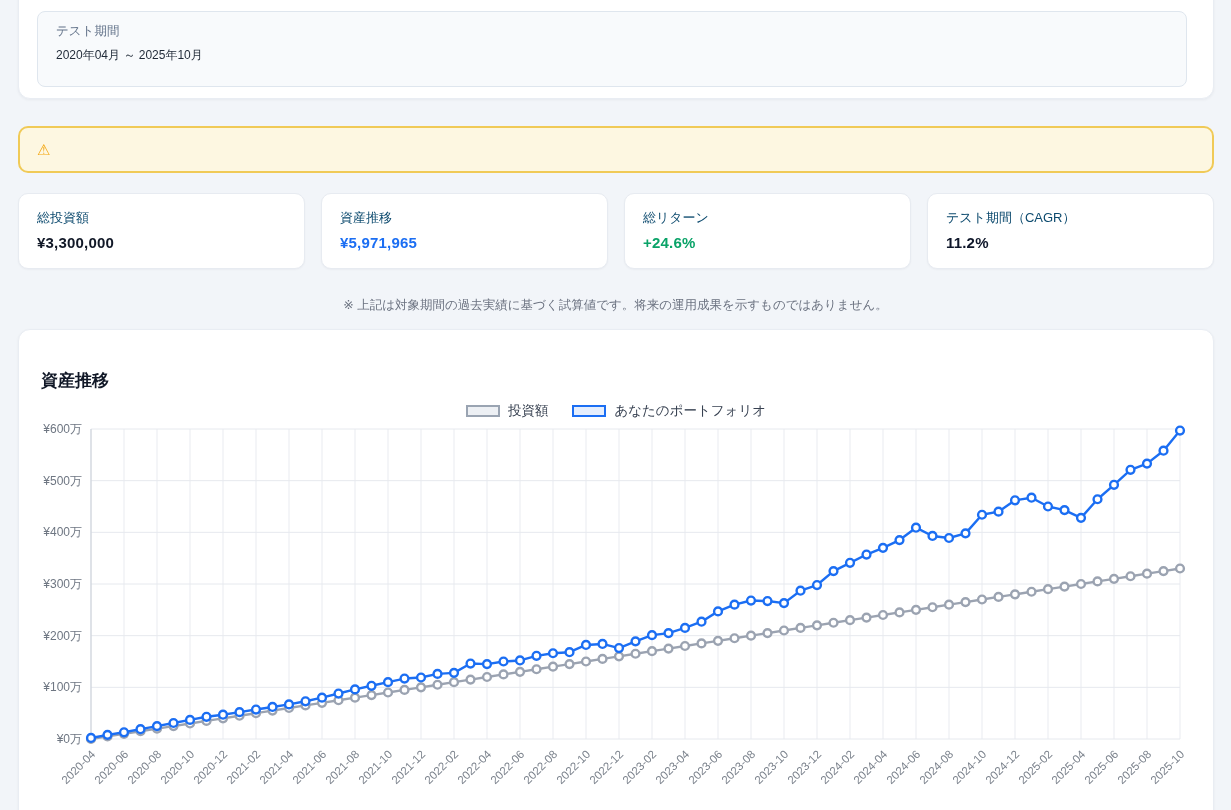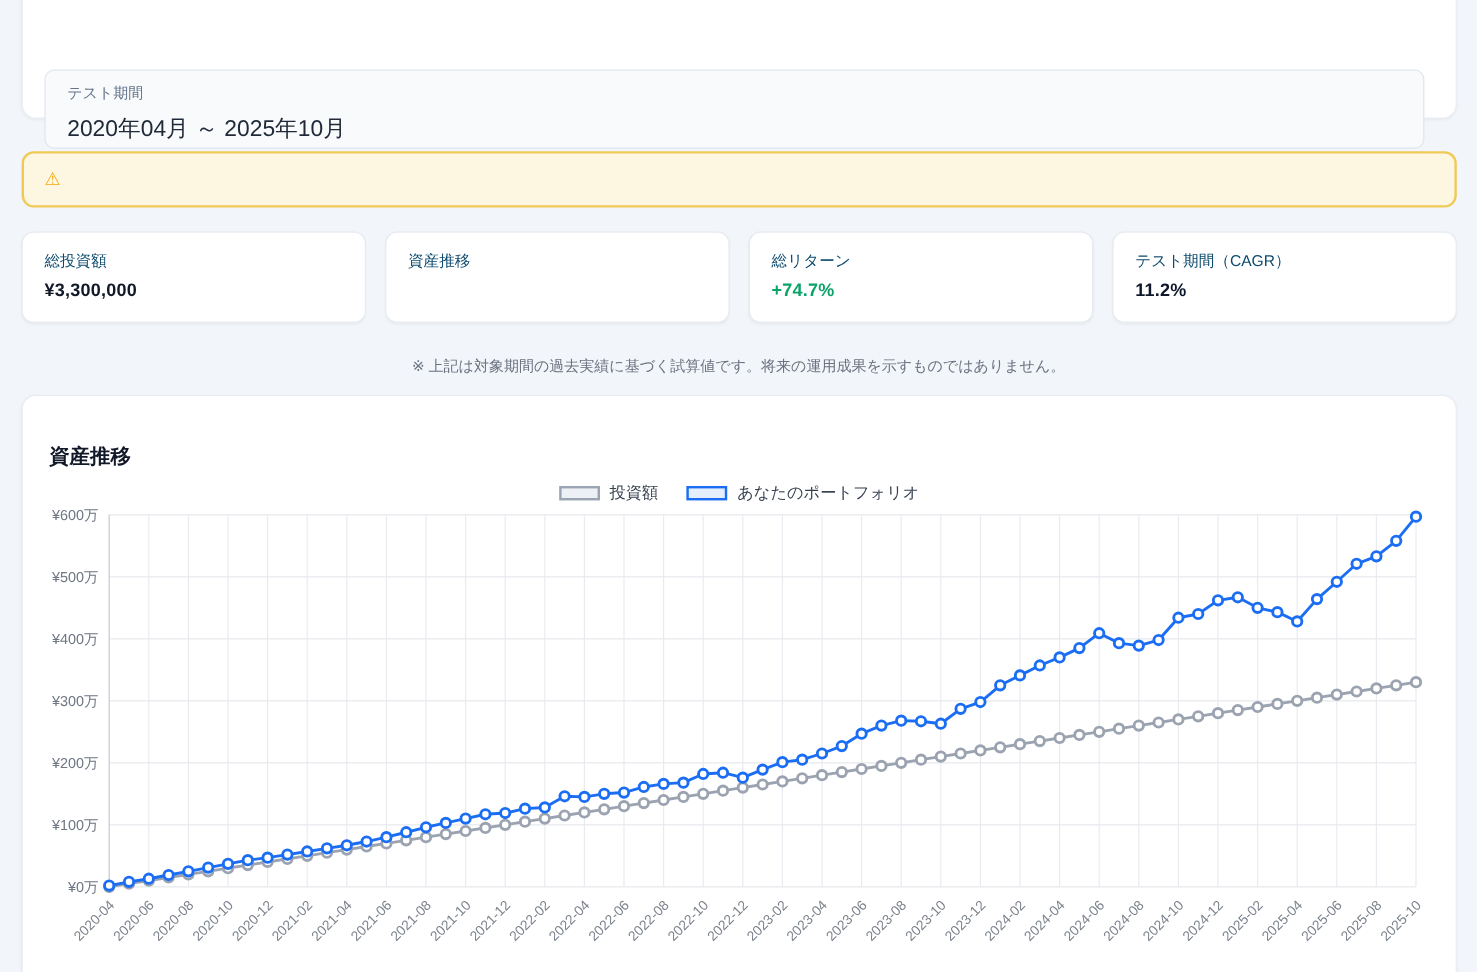--- a/index.html
+++ b/index.html
@@ -10,27 +10,26 @@
     position:relative;
   }
   .card{
     position:absolute;left:18px;width:1196px;box-sizing:border-box;
     background:#ffffff;border:1px solid #e9edf3;border-radius:12px;
     box-shadow:0 1px 3px rgba(16,24,40,.05);
   }
   
   .period-card{top:-12px;height:111px;}
   .period-inner{
-    position:absolute;left:18px;right:26px;top:22px;height:66px;box-sizing:border-box;
+    position:absolute;left:18px;right:26px;top:22px;height:76px;box-sizing:border-box;
     background:#f8fafc;border:1px solid #dfe6ee;border-radius:8px;
     padding:11px 18px;
-    margin-top:47px;
   }
   .period-label{font-size:12.5px;color:#64748b;margin-bottom:7px;}
-  .period-value{font-size:19px;color:#1f2937;}
+  .period-value{font-size:12px;color:#1f2937;}
   
   .warning{
     position:absolute;left:18px;width:1196px;top:126px;height:47px;box-sizing:border-box;
     background:#fdf7e1;border:2px solid #f0ca57;border-radius:10px;
     display:flex;align-items:center;padding:0 17px;
   }
   .warning .icon{color:#f3a712;font-size:15px;margin-right:8px;line-height:1;}
   .warning .txt{font-size:13.5px;color:#57534e;}
   
   .stat-card{
@@ -74,24 +73,25 @@
 <div class="warning">
   <span class="icon">⚠</span>
 </div>
 
 <div class="stat-card" style="left:18px">
   <div class="stat-label">総投資額</div>
   <div class="stat-value" style="color: rgb(17, 24, 39);">¥3,300,000</div>
 </div>
 <div class="stat-card" style="left:321px">
   <div class="stat-label">資産推移</div>
+  <div class="stat-value" style="color: rgb(27, 110, 243);">¥5,971,965</div>
 </div>
 <div class="stat-card" style="left:624px">
   <div class="stat-label">総リターン</div>
-  <div class="stat-value" style="color: rgb(10, 163, 104);">+74.7%</div>
+  <div class="stat-value" style="color: rgb(10, 163, 104);">+24.6%</div>
 </div>
 <div class="stat-card" style="left:927px">
   <div class="stat-label">テスト期間（CAGR）</div>
   <div class="stat-value" style="color: #0f172a;">11.2%</div>
 </div>
 
 <div class="disclaimer">※ 上記は対象期間の過去実績に基づく試算値です。将来の運用成果を示すものではありません。</div>
 
 <div class="card chart-card">
   <div class="chart-title">資産推移</div>

